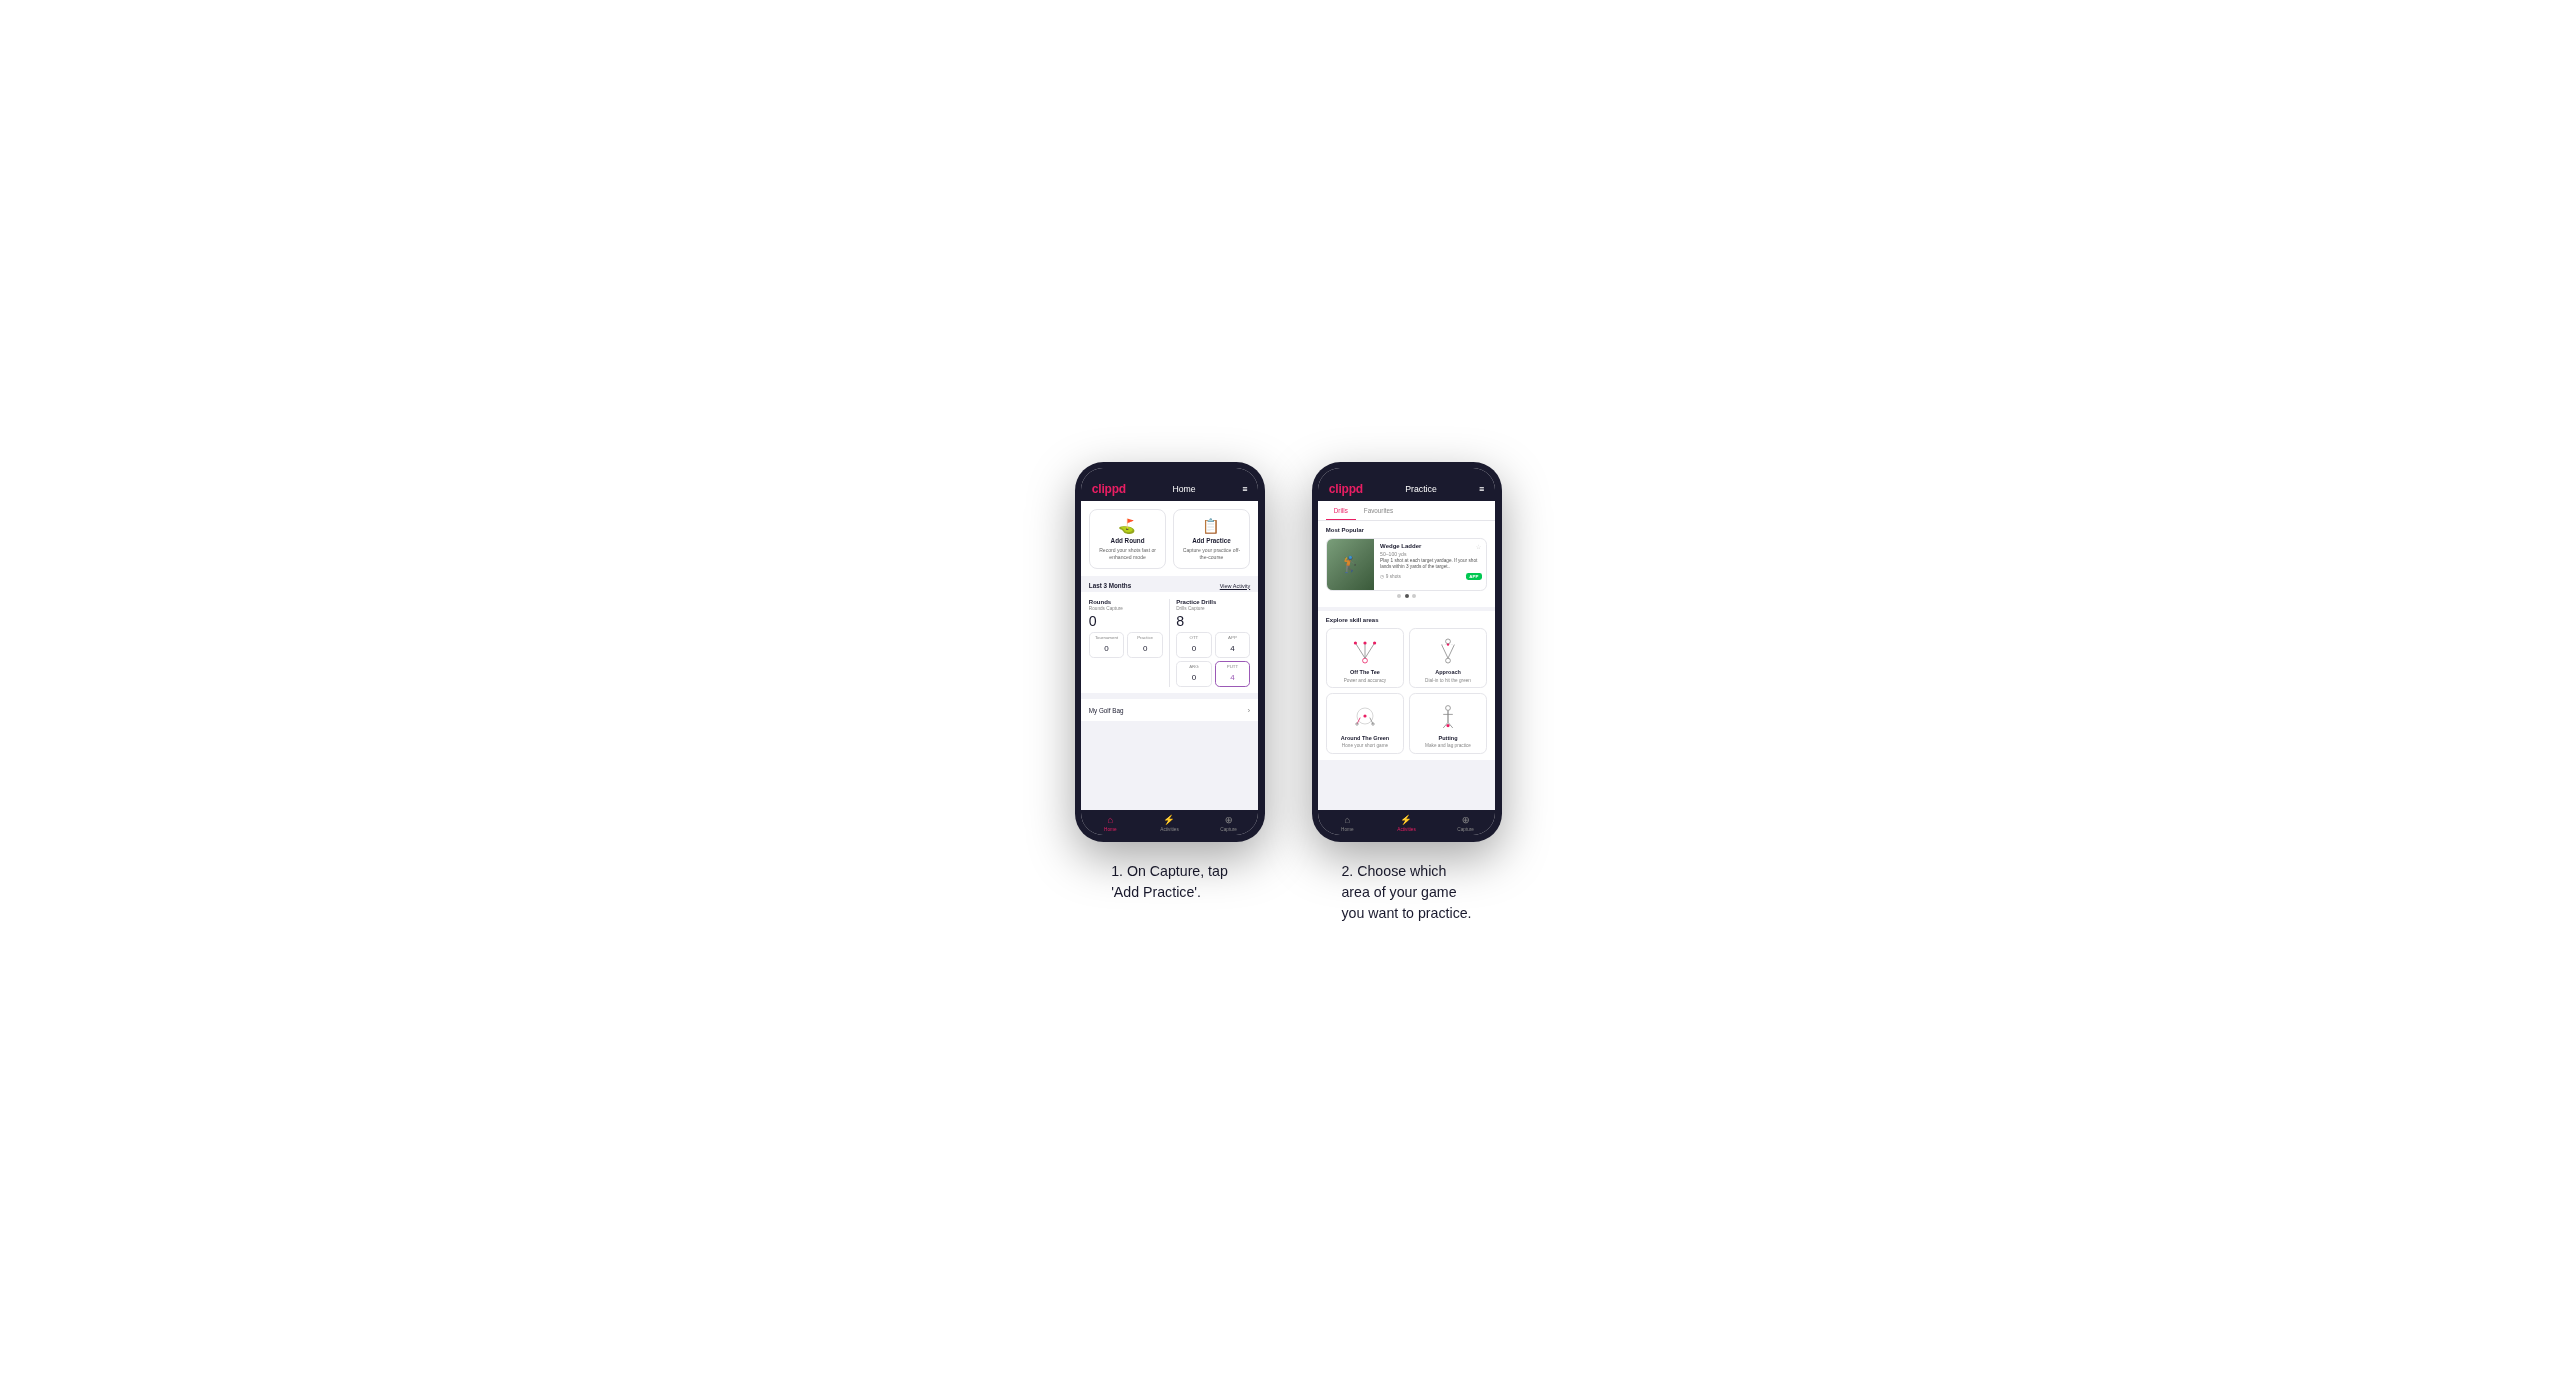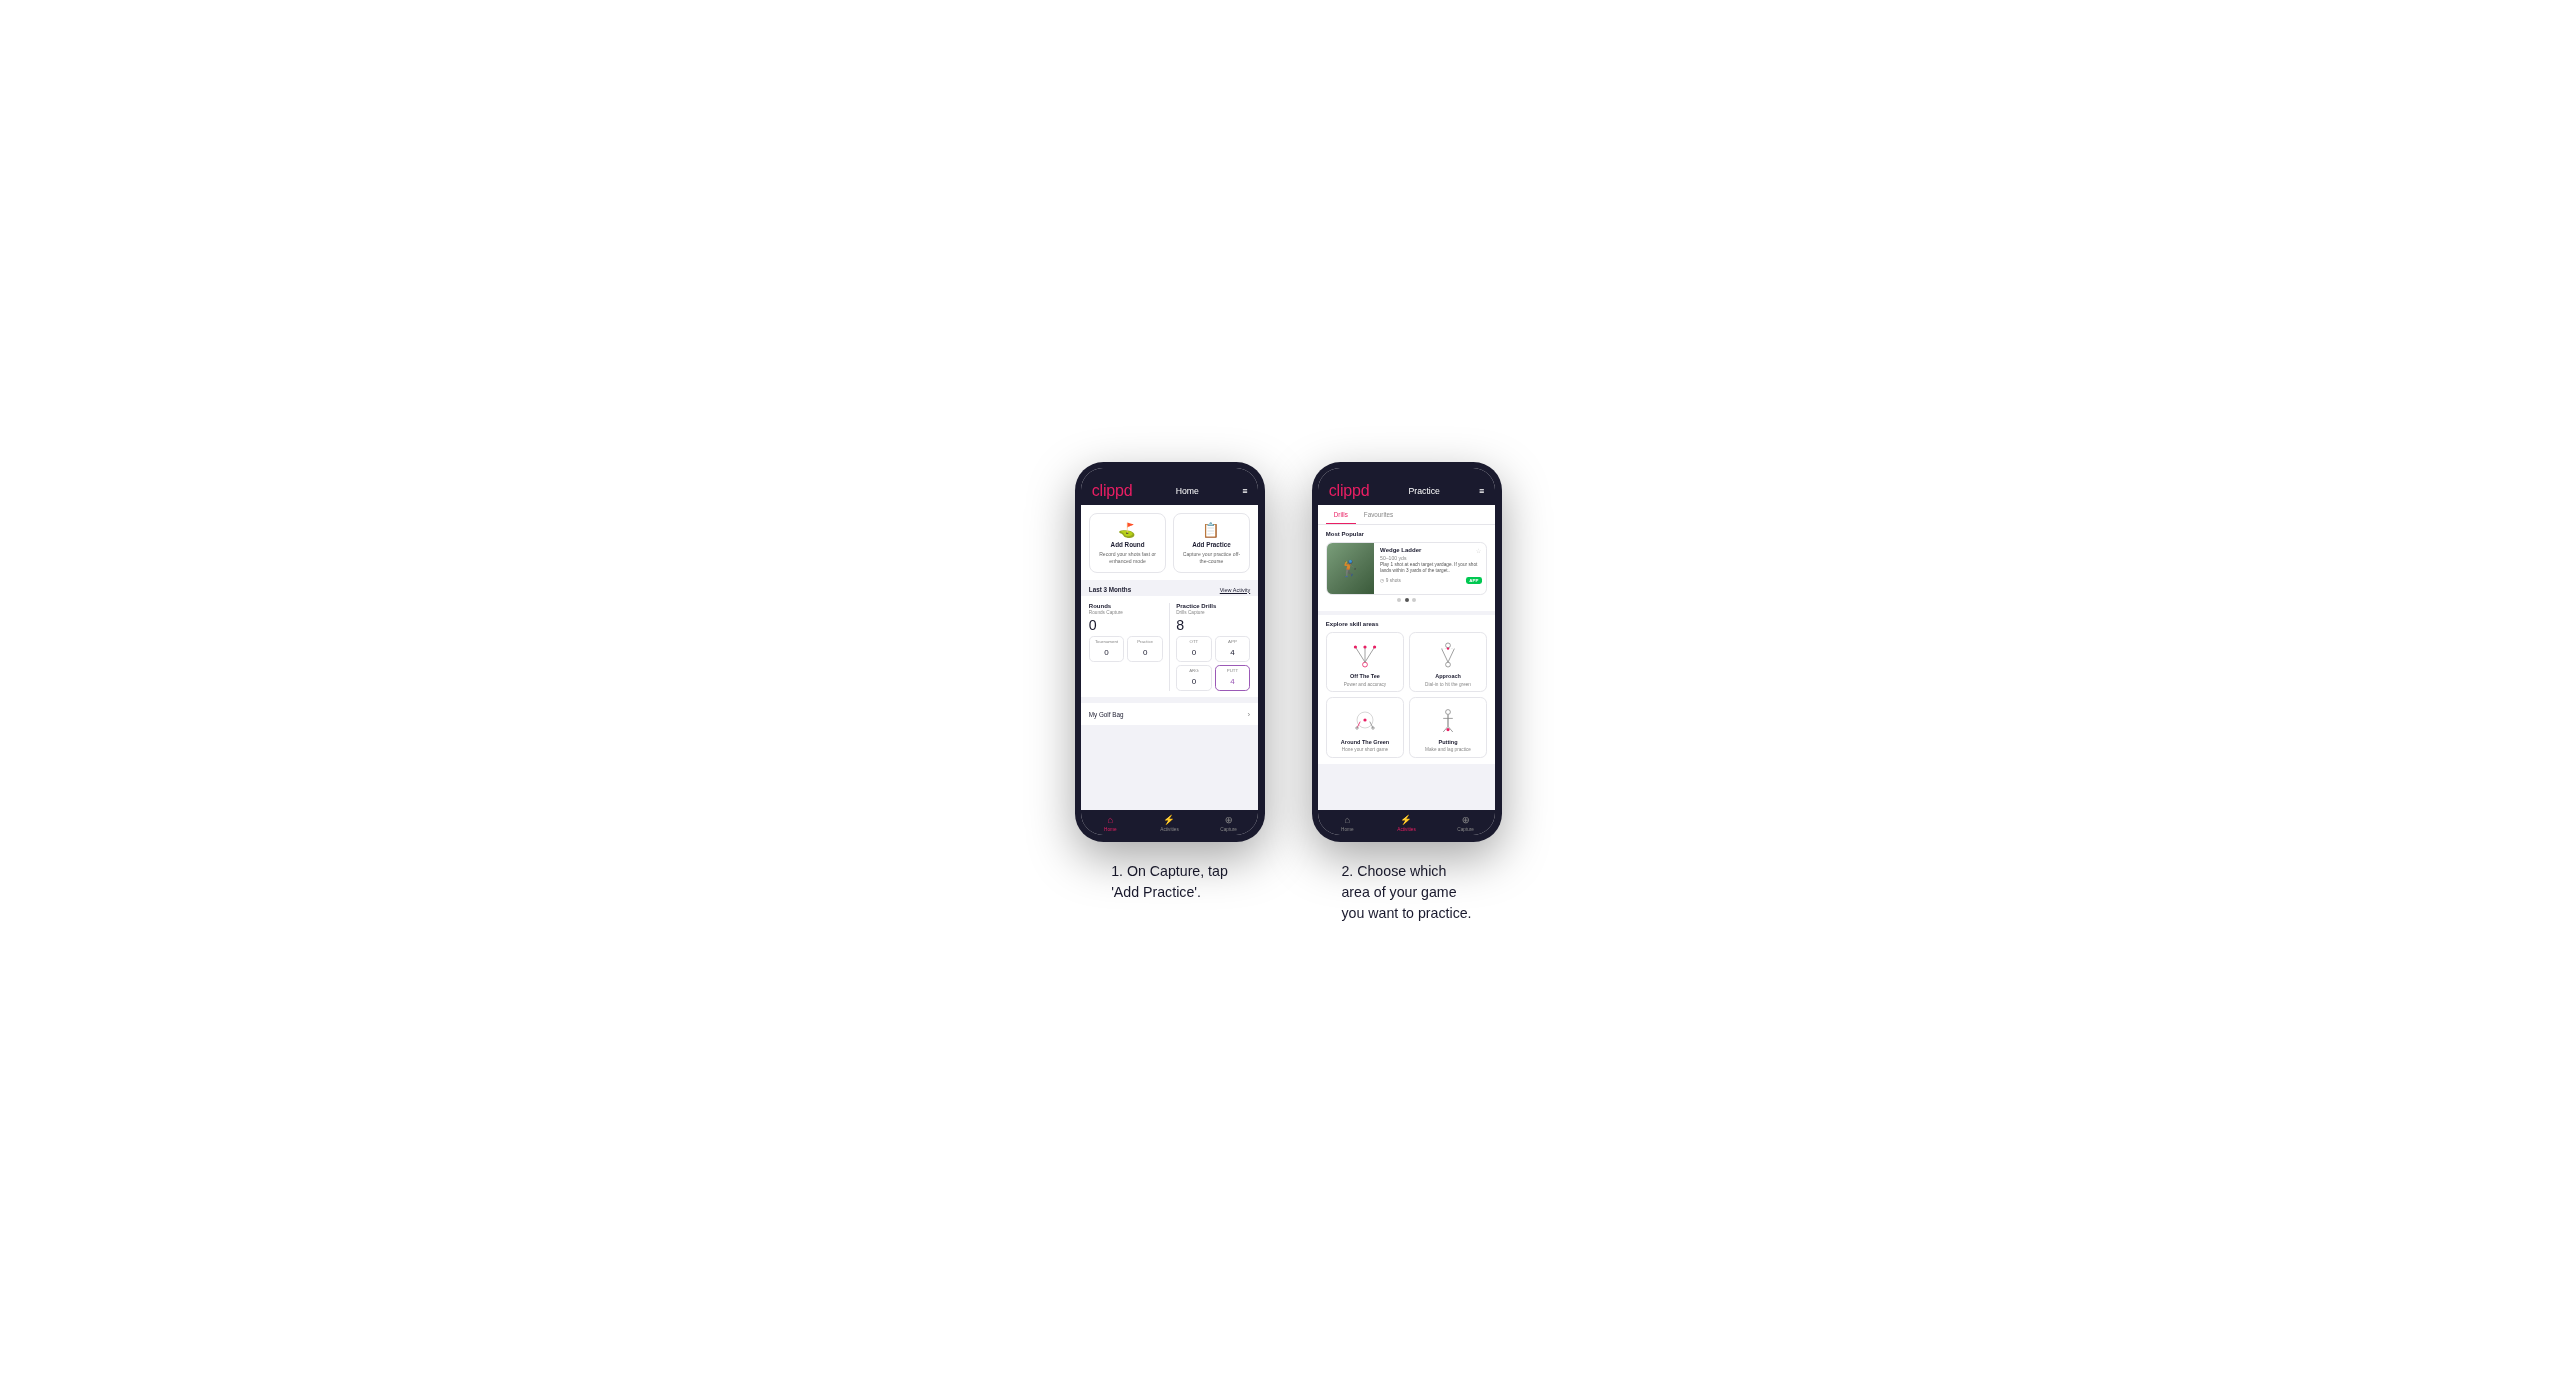--- a/index.html
+++ b/index.html
@@ -61,22 +61,22 @@
     .app-header {
       background: #1a1a2e;
       padding: 6.3px 11px 4.7px;
       display: flex;
       align-items: center;
       justify-content: space-between;
       flex-shrink: 0;
     }
     .clippd-logo {
       color: #e91e63;
-      font-size: 16px;
-      font-weight: 400;
+      font-size: 12px;
+      font-weight: 700;
       letter-spacing: -0.2px;
       text-align: right;
     }
     .header-title {
       color: #ffffff;
       font-size: 8.7px;
       font-weight: 500;
     }
     .hamburger-icon {
       color: #ffffff;

